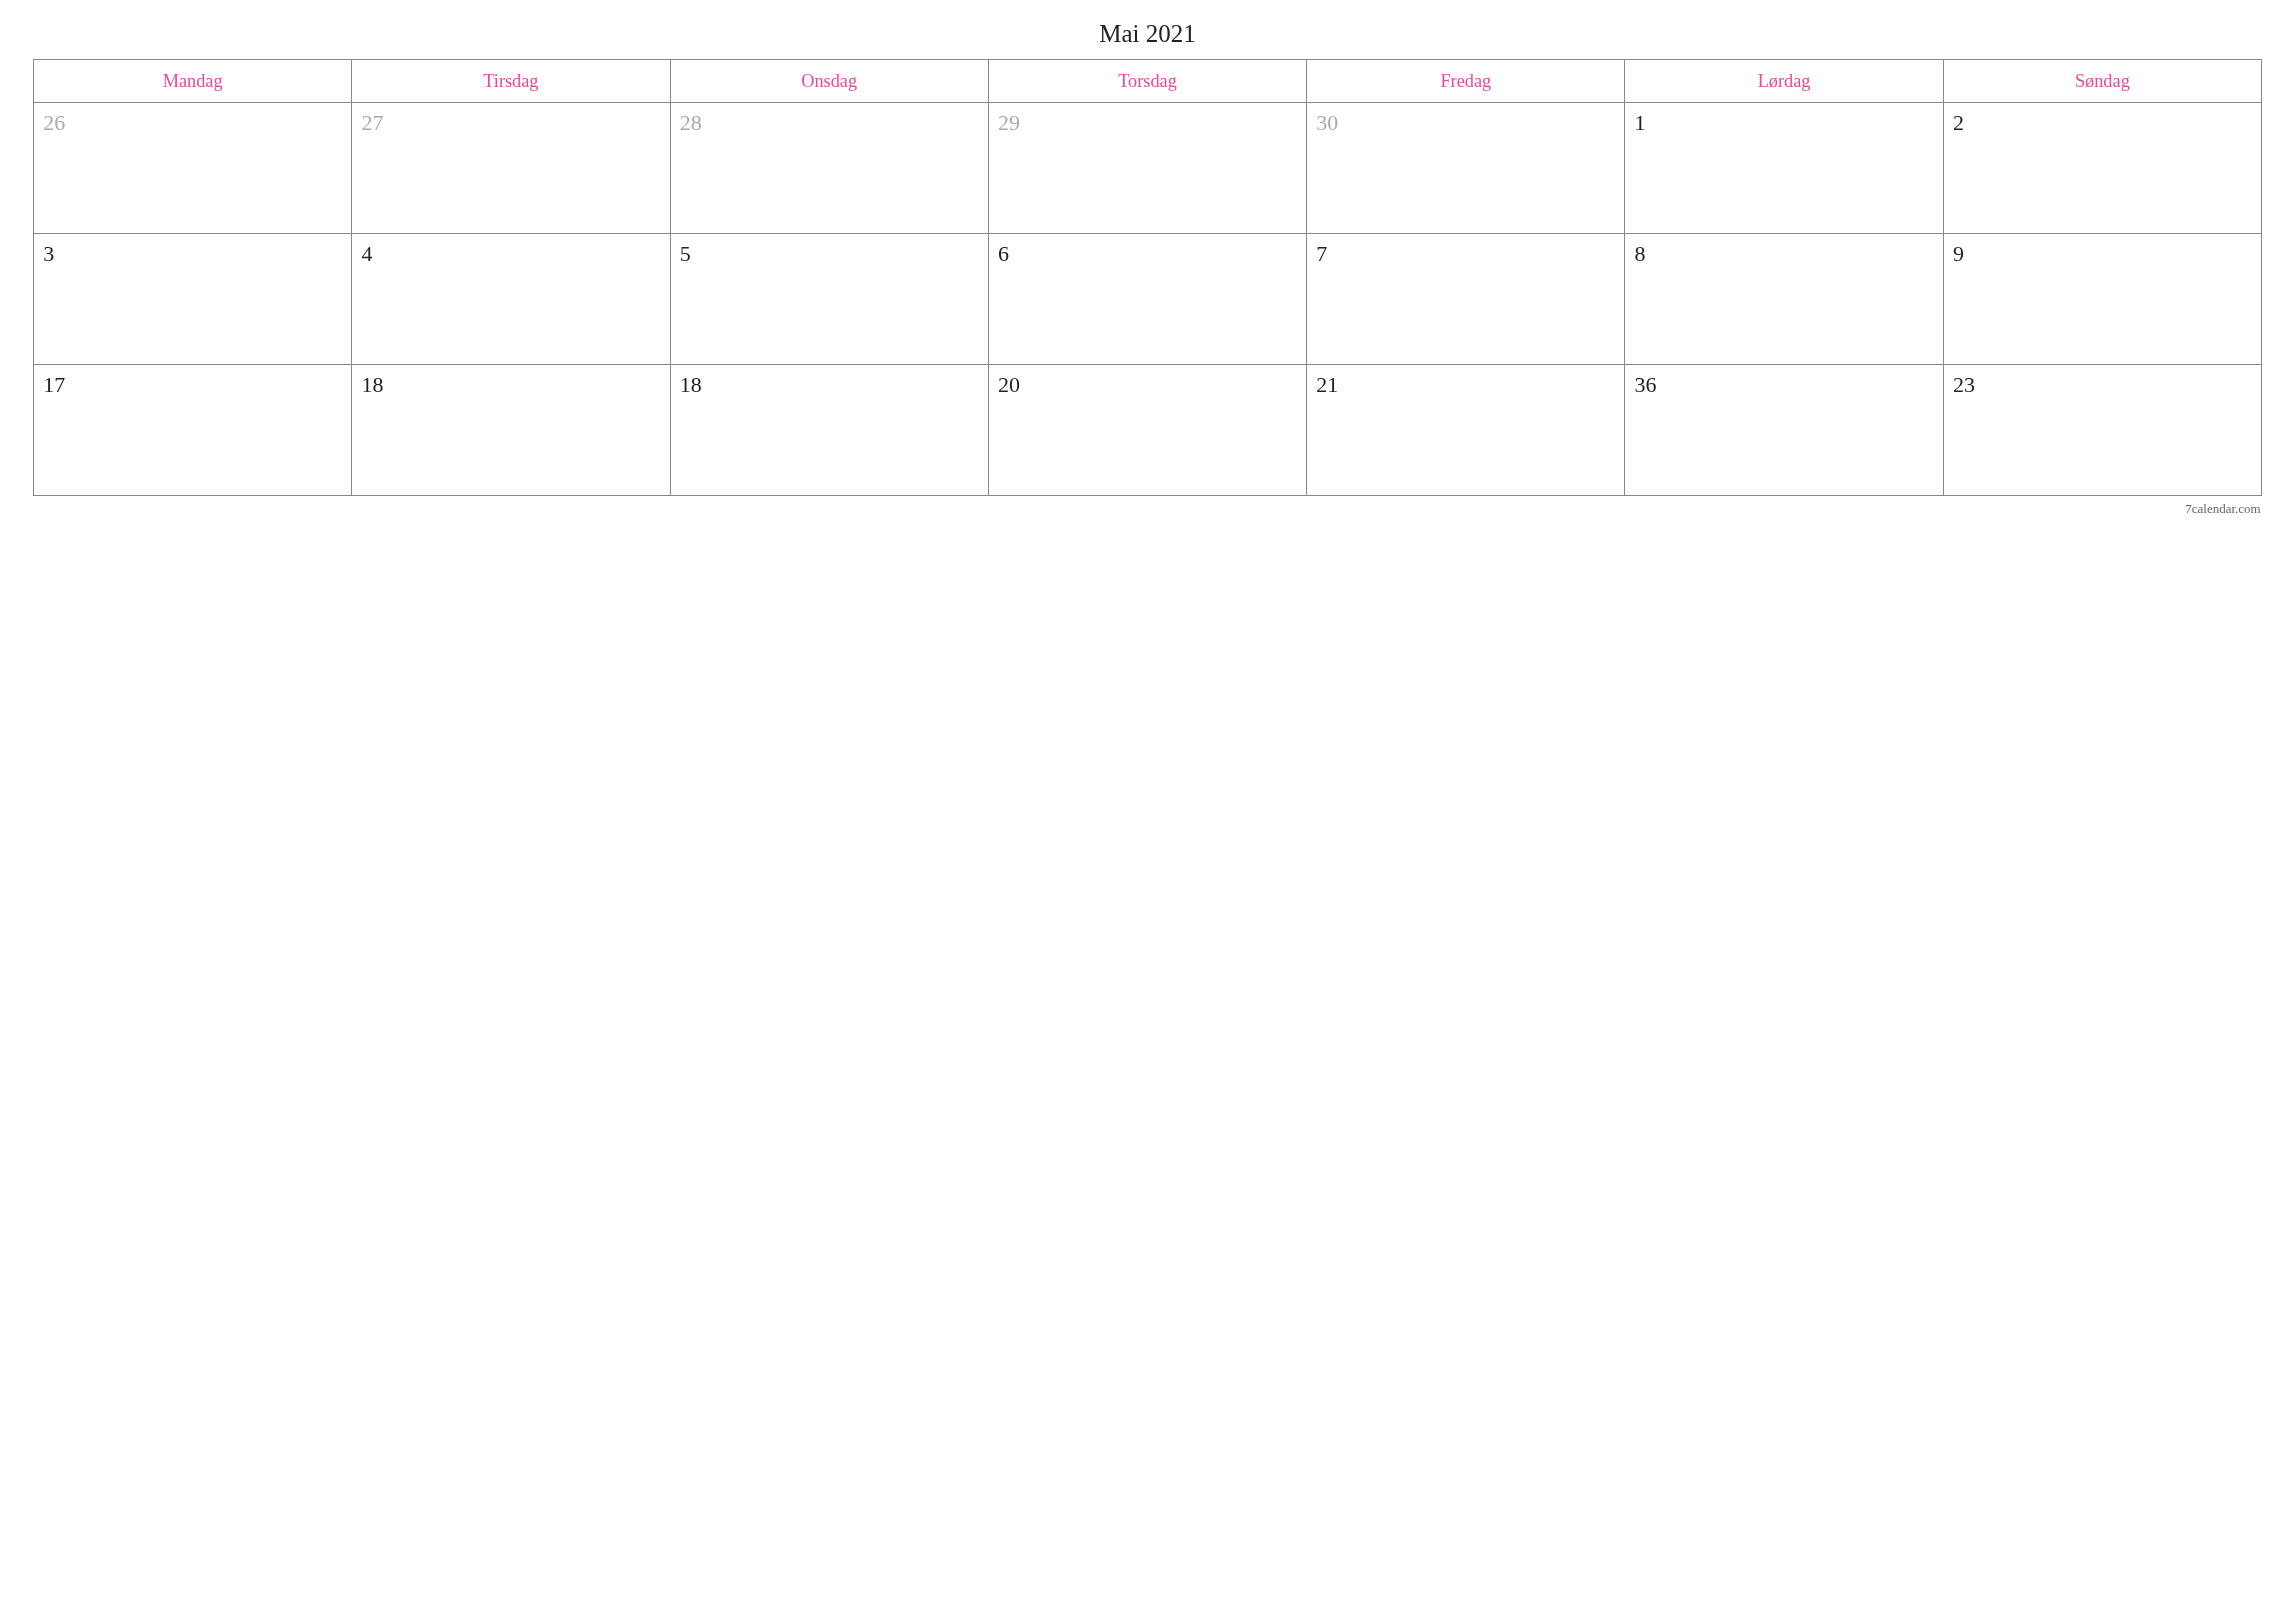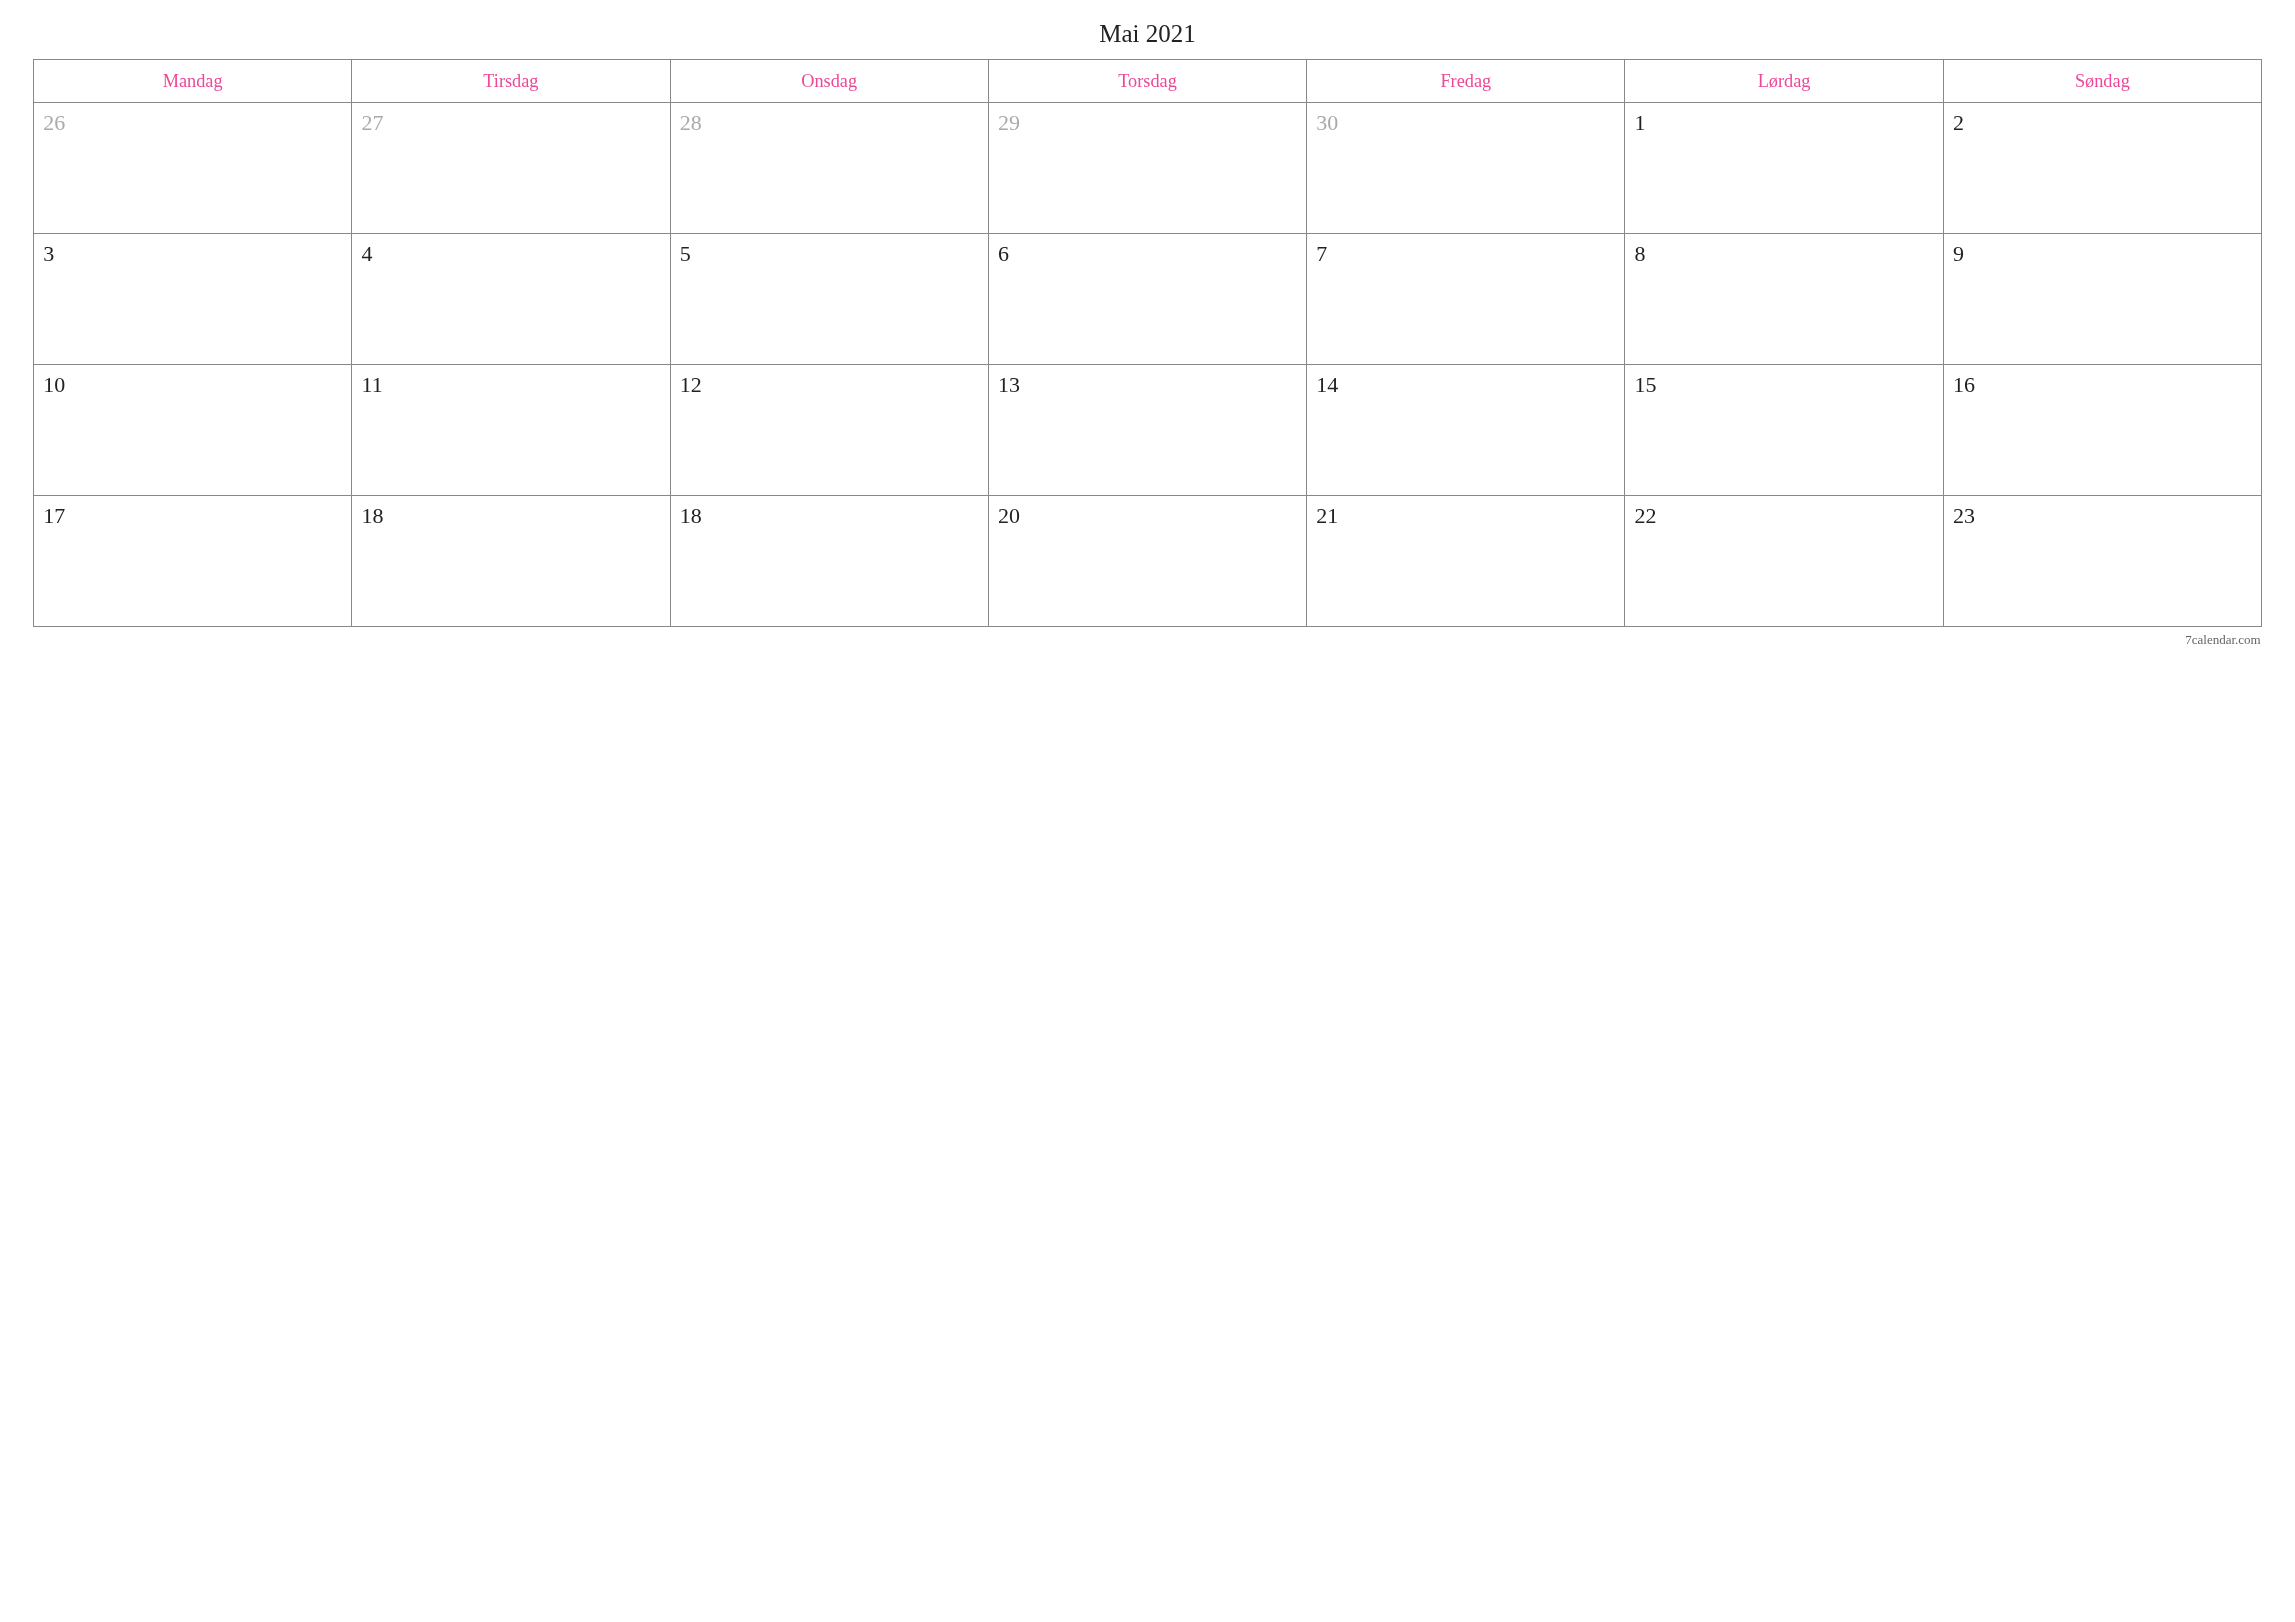--- a/index.html
+++ b/index.html
@@ -78,34 +78,25 @@
       <tr>
         <td>3</td>
         <td>4</td>
         <td>5</td>
         <td>6</td>
         <td>7</td>
         <td>8</td>
         <td>9</td>
       </tr>
       <tr>
-        <td>10</td>
-        <td>11</td>
-        <td>12</td>
-        <td>13</td>
-        <td>14</td>
-        <td>15</td>
-        <td>16</td>
-      </tr>
-      <tr>
         <td>17</td>
         <td>18</td>
         <td>18</td>
         <td>20</td>
         <td>21</td>
-        <td>22</td>
+        <td>36</td>
         <td>23</td>
       </tr>
     </tbody>
 </table>
 
 <div class="footer">7calendar.com</div>
 
 
 </body></html>

